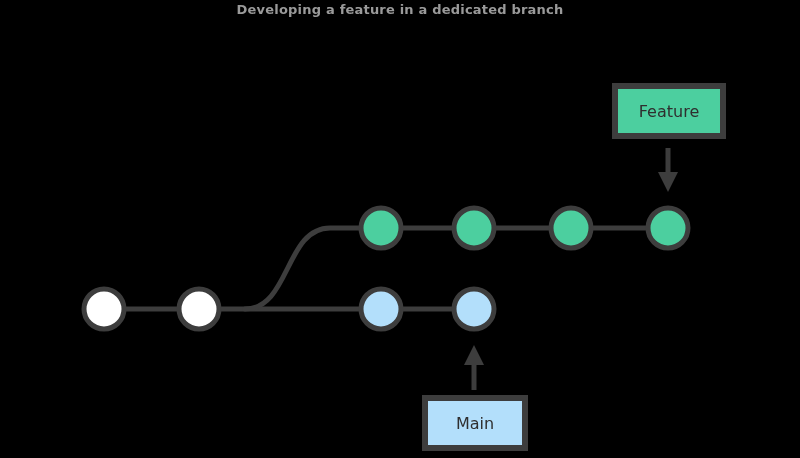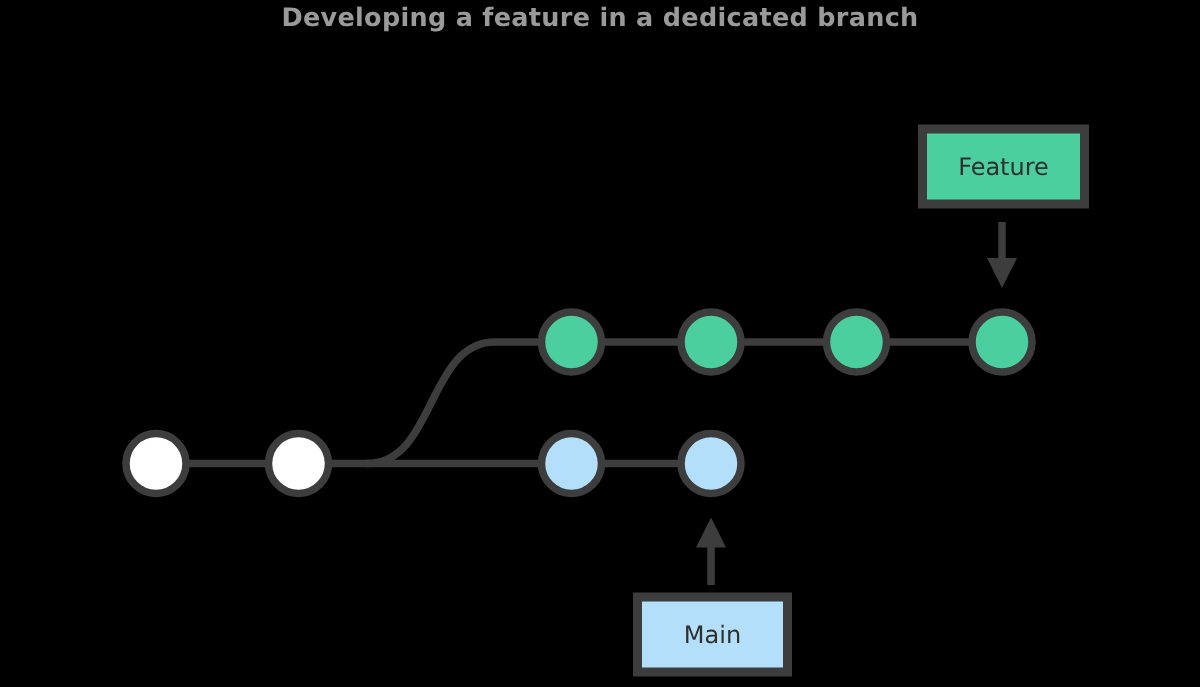--- a/index.html
+++ b/index.html
@@ -20,21 +20,21 @@
     height: 458px;
     background: #000000;
   }
   .diagram-title {
     position: absolute;
     left: 0;
     top: 2px;
     width: 800px;
     text-align: center;
     font-family: "DejaVu Sans", sans-serif;
-    font-size: 17px;
+    font-size: 13px;
     font-weight: bold;
     color: #9a9a9a;
     letter-spacing: 0.2px;
     white-space: nowrap;
   }
   svg.graph {
     position: absolute;
     left: 0;
     top: 0;
     width: 800px;

